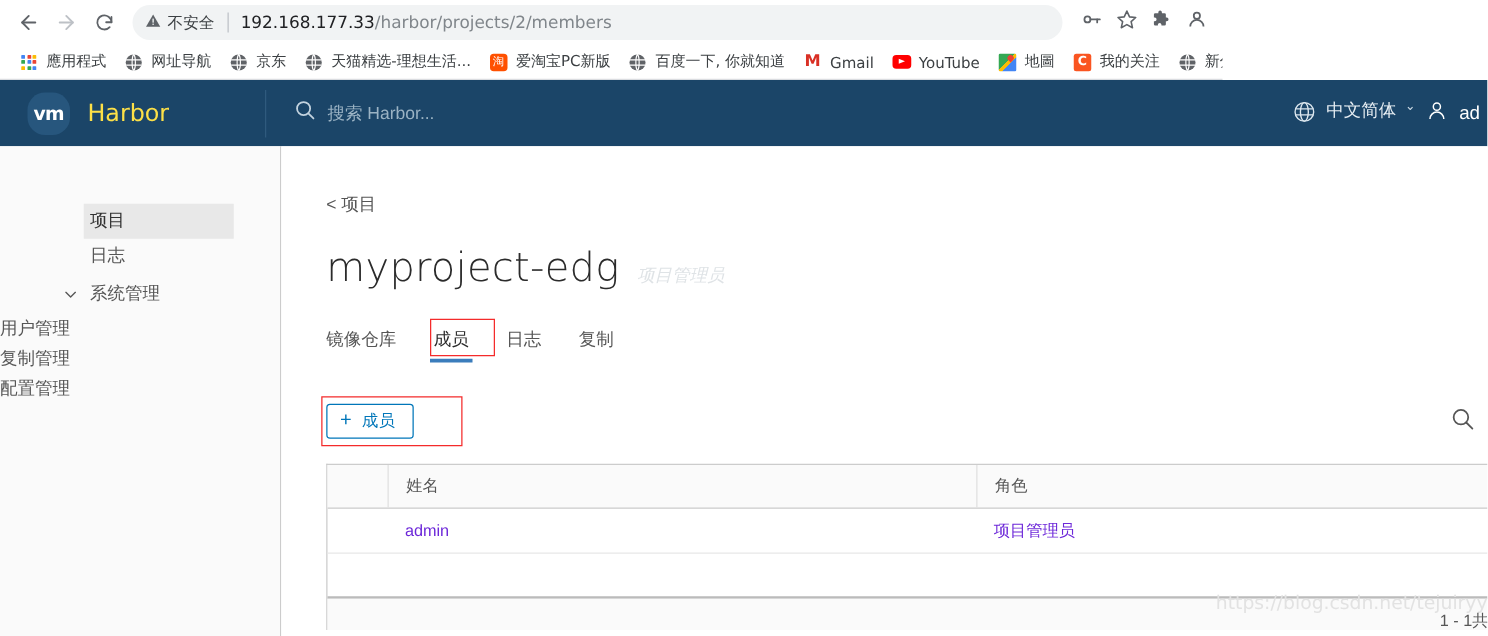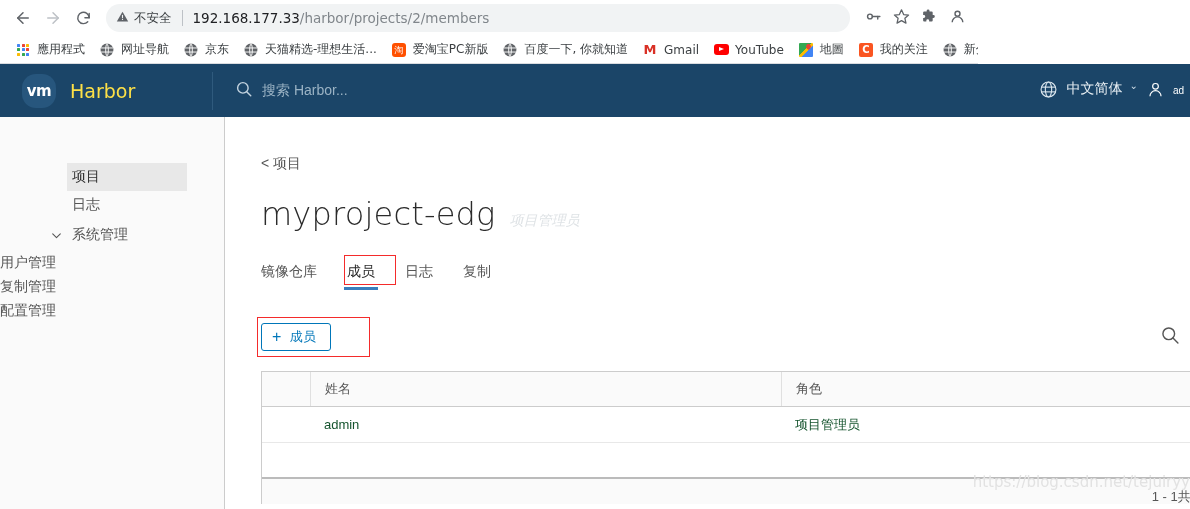--- a/index.html
+++ b/index.html
@@ -179,21 +179,21 @@
   .header-right {
     display: flex; align-items: center;
     gap: 8px;
     padding-right: 6px;
     margin-left: auto;
     white-space: nowrap;
   }
   .hr-item { display: flex; align-items: flex-start; font-size: 14px; color: #e7eef3; }
   .hr-item .gl { margin-right: 8px; }
   .caret { margin-left: 7px; font-size: 10px; color: #cfdde7; }
-  .hr-user { display: flex; align-items: center; font-size: 10px; color: #ffffff; }
+  .hr-user { display: flex; align-items: center; font-size: 15px; color: #ffffff; }
   .hr-user .person { margin-right: 8px; }
 
   
   .body-split { display: flex; height: 392px; }
   .sidebar {
     width: 225px;
     background: #fafafa;
     border-right: 1px solid #cccccc;
     padding-top: 46px;
     flex: 0 0 auto;
@@ -340,21 +340,21 @@
     border-left: 1px solid #e0e0e0;
   }
   .th:first-child { border-left: none; }
   .th.spacer { border-left: none; }
   .tbody-row {
     height: 36px;
     border-bottom: 1px solid #e8e8e8;
   }
   .td {
     font-size: 13px;
-    color: #14532d;
+    color: #6d28d9;
     display: flex;
     align-items: center;
     padding-left: 14px;
   }
   .col-pad  { width: 48px; }
   .col-name { width: 472px; }
   .col-role { width: 480px; }
   .empty-row { height: 36px; border-bottom: 2px solid #bbbbbb; }
   .table-footer {
     height: 25px;

